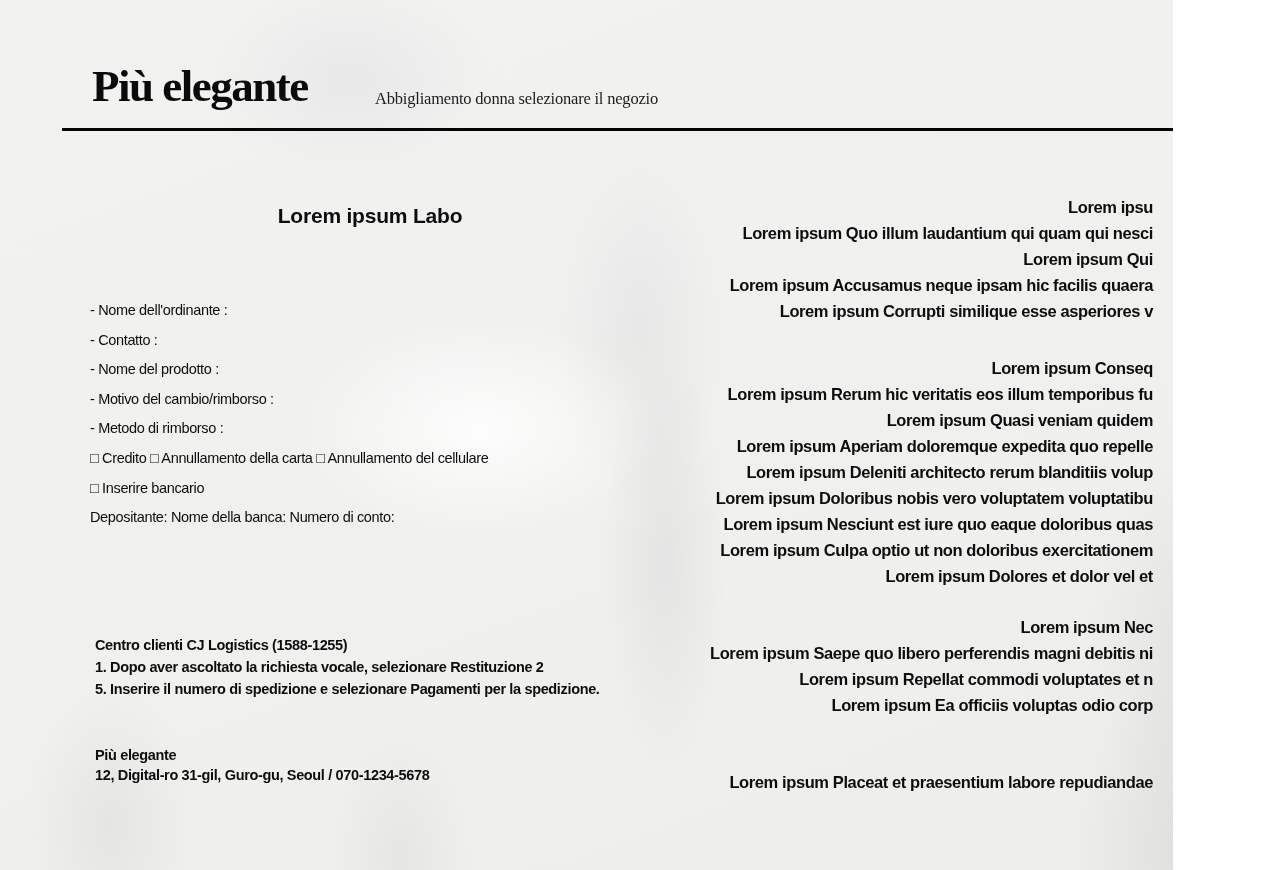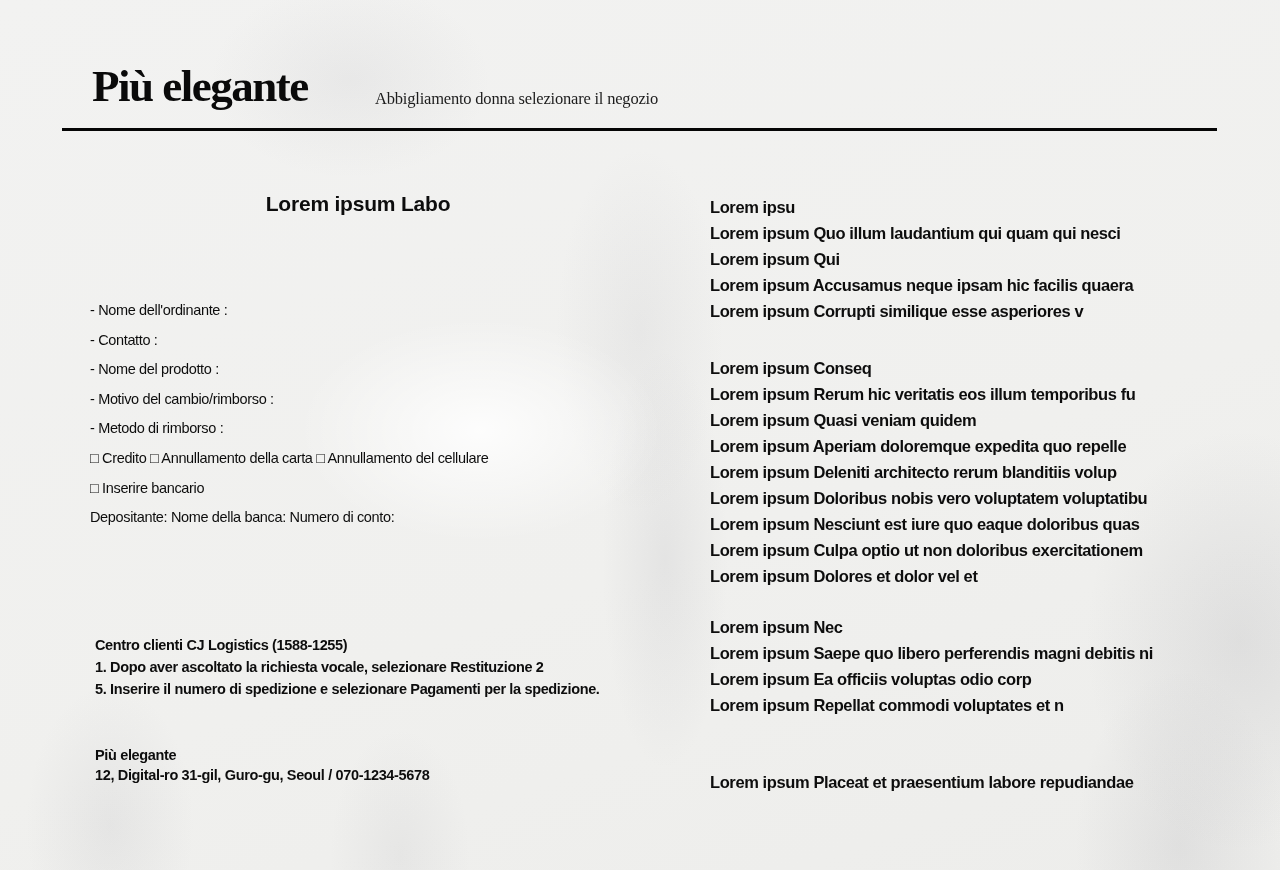--- a/index.html
+++ b/index.html
@@ -1,18 +1,18 @@
 <!DOCTYPE html>
 <html><head>
 <meta charset="utf-8">
 <style>
   html,body{margin:0;padding:0;}
   .page{
     position:relative;
-    width:1280px;height:870px;
+    width:1173px;height:870px;
     background:#4d7c0f;
     overflow:hidden;
     font-family:"Liberation Sans", sans-serif;
     color:#111;
   }
   .texture{
     position:absolute;inset:0;pointer-events:none;
     background-image:
       radial-gradient(ellipse 260px 160px at 480px 430px, rgba(255,255,255,0.85), rgba(255,255,255,0) 70%),
       radial-gradient(ellipse 120px 260px at 640px 330px, rgba(150,150,158,0.10), rgba(150,150,158,0) 70%),
@@ -33,21 +33,21 @@
   .tagline{
     position:absolute;left:375px;top:89px;
     font-family:"Liberation Serif", serif;
     font-size:16.5px;letter-spacing:-0.2px;color:#1c1c1c;
   }
   .divider{
     position:absolute;left:62px;top:128px;
     width:1155px;height:3px;background:#050505;
   }
   .form-title{
-    position:absolute;left:95px;top:192px;margin:0;
+    position:absolute;left:95px;top:192px;margin:12px;
     width:526px;text-align:center;
     font-size:21px;font-weight:700;letter-spacing:-0.2px;color:#0d0d0d;
   }
   .fields{
     position:absolute;left:90px;top:296px;
     font-size:14.5px;font-weight:400;letter-spacing:-0.35px;
     line-height:29.6px;white-space:nowrap;color:#0d0d0d;
   }
   .cs-block{
     position:absolute;left:95px;top:635px;
@@ -55,21 +55,21 @@
     line-height:21.8px;white-space:nowrap;color:#0d0d0d;
   }
   .addr-block{
     position:absolute;left:95px;top:746px;
     font-size:14.5px;font-weight:700;letter-spacing:-0.35px;
     line-height:19.5px;white-space:nowrap;color:#0d0d0d;
   }
   .notes{
     position:absolute;left:710px;top:194px;
     font-size:16.5px;font-weight:700;letter-spacing:-0.4px;
-    line-height:26px;white-space:nowrap;color:#0d0d0d;
+    line-height:26px;white-space:nowrap;color:#0d0d0d;text-align:right;
   }
   .gap-a{margin-bottom:31px;}
   .gap-b{margin-bottom:25px;}
   .gap-c{margin-bottom:51px;}
 </style>
 </head>
 <body>
 
 <div class="page">
   <div class="texture"></div>
@@ -121,20 +121,20 @@
       <div>Lorem ipsum Aperiam doloremque expedita quo repelle</div>
       <div>Lorem ipsum Deleniti architecto rerum blanditiis volup</div>
       <div>Lorem ipsum Doloribus nobis vero voluptatem voluptatibu</div>
       <div>Lorem ipsum Nesciunt est iure quo eaque doloribus quas</div>
       <div>Lorem ipsum Culpa optio ut non doloribus exercitationem</div>
       <div>Lorem ipsum Dolores et dolor vel et</div>
     </div>
     <div class="notes-block gap-c">
       <div>Lorem ipsum Nec</div>
       <div>Lorem ipsum Saepe quo libero perferendis magni debitis ni</div>
+      <div>Lorem ipsum Repellat commodi voluptates et n</div>
       <div>Lorem ipsum Ea officiis voluptas odio corp</div>
-      <div>Lorem ipsum Repellat commodi voluptates et n</div>
     </div>
     <div class="notes-block">
       <div>Lorem ipsum Placeat et praesentium labore repudiandae</div>
     </div>
   </section>
 </div>
 
 </body></html>

